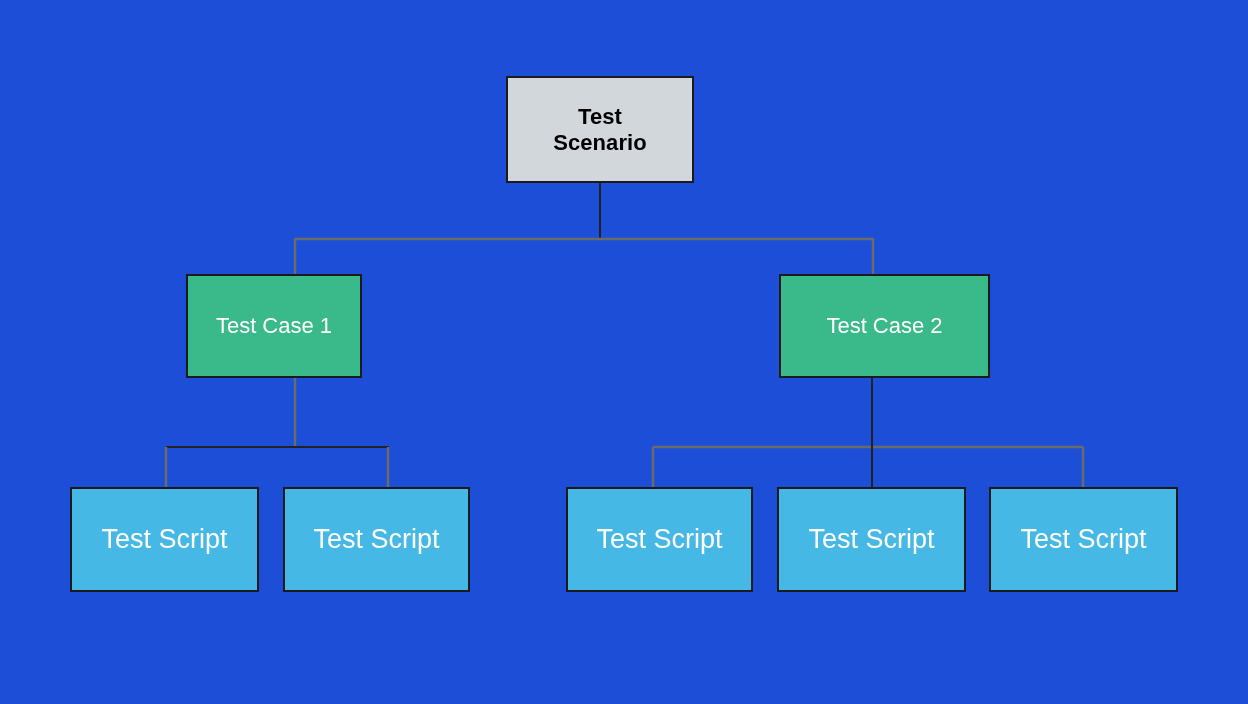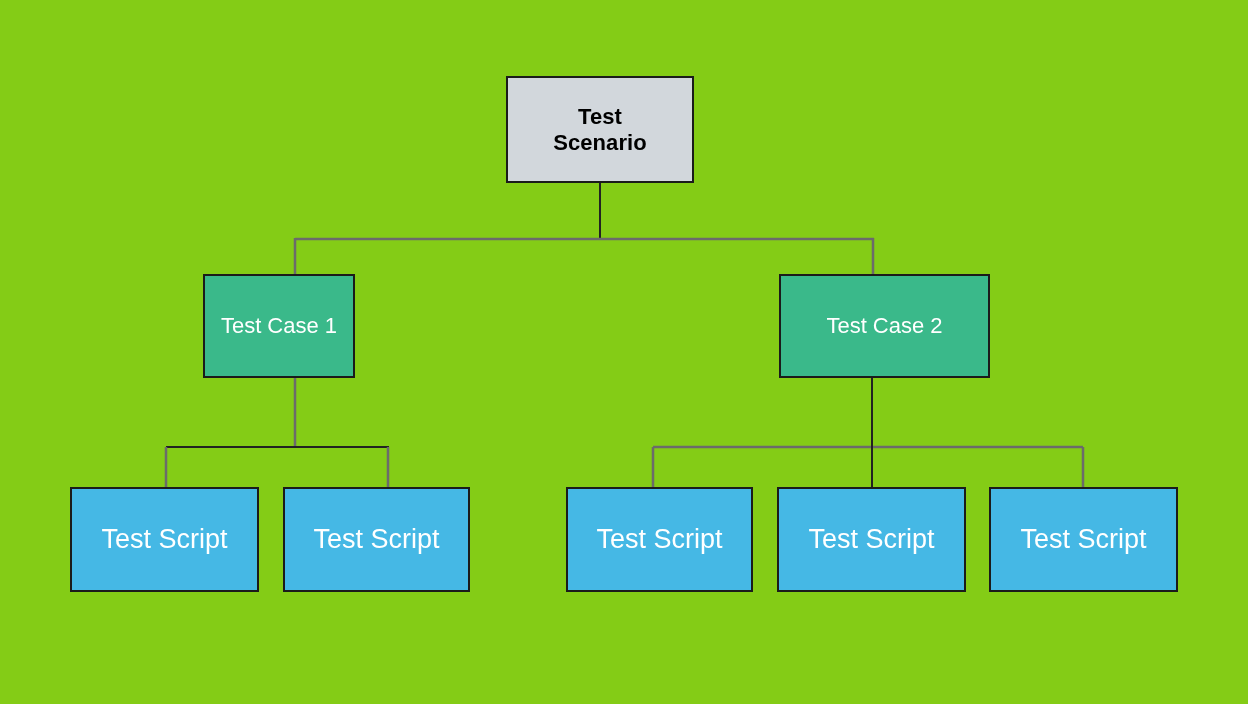--- a/index.html
+++ b/index.html
@@ -8,21 +8,21 @@
     padding: 0;
     background: #ffffff;
   }
   body {
     font-family: "Liberation Sans", sans-serif;
   }
   #canvas {
     position: relative;
     width: 1248px;
     height: 704px;
-    background: #84cc16;
+    background: #1d4ed8;
     overflow: hidden;
   }
   #edge-layer {
     position: absolute;
     left: 0;
     top: 0;
     width: 1248px;
     height: 704px;
     pointer-events: none;
   }
@@ -83,21 +83,21 @@
     <path d="M 872 378 L 872 487" stroke="#222222" stroke-width="2" fill="none"></path>
     <path d="M 653 447 L 653 487" stroke="#6b6b6b" stroke-width="2.5" fill="none"></path>
     <path d="M 1083 447 L 1083 487" stroke="#6b6b6b" stroke-width="2.5" fill="none"></path>
   </svg>
 
   <div class="node node-root" style="left:506px; top:76px; width:188px; height:107px;">
     <span class="node-label">Test
 Scenario</span>
   </div>
 
-  <div class="node node-case" style="left:203px; top:274px; width:152px; height:104px;">
+  <div class="node node-case" style="left:186px; top:274px; width:176px; height:104px;">
     <span class="node-label">Test Case 1</span>
   </div>
 
   <div class="node node-case" style="left:779px; top:274px; width:211px; height:104px;">
     <span class="node-label">Test Case 2</span>
   </div>
 
   <div class="node node-script" style="left:70px; top:487px; width:189px; height:105px;">
     <span class="node-label">Test Script</span>
   </div>

